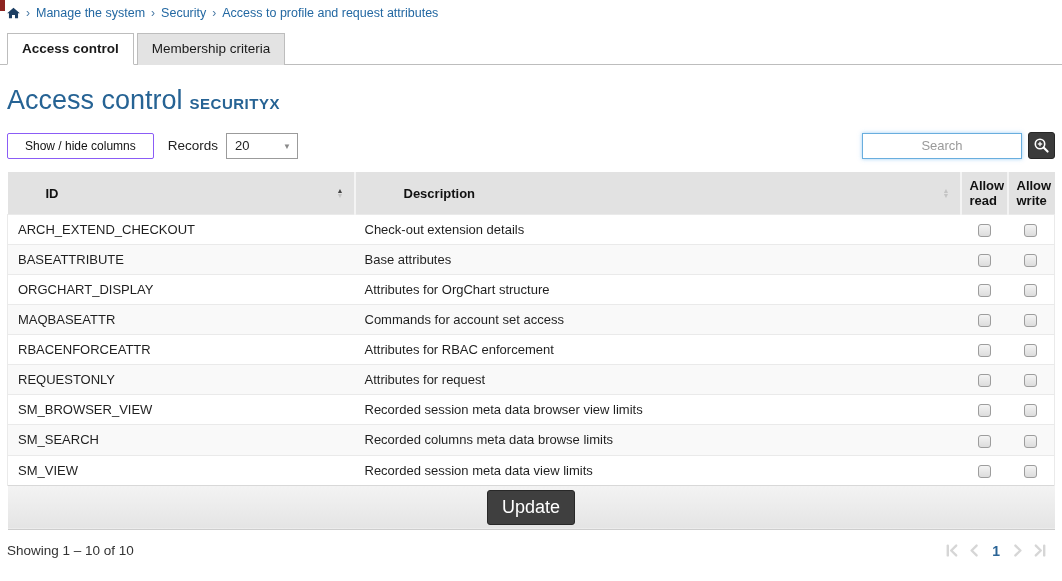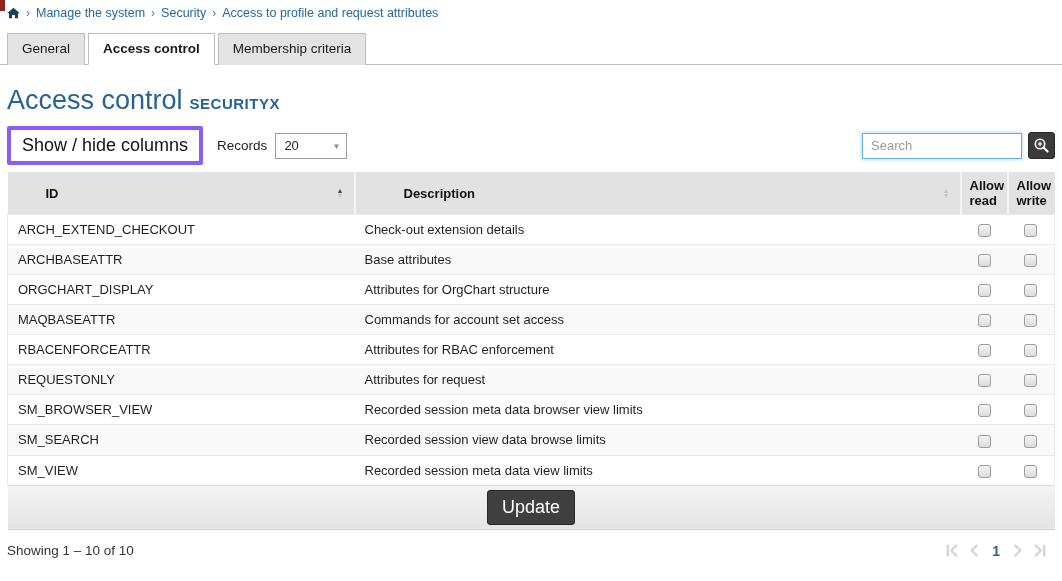--- a/index.html
+++ b/index.html
@@ -61,24 +61,24 @@
     margin-left: 7px;
   }
   
   .toolbar {
     display: flex; align-items: center; justify-content: space-between;
     margin-bottom: 13px; height: 27px;
   }
   .toolbar-left { display: flex; align-items: center; }
   .btn-light {
     background: #fff;
-    border: 4px solid #8b5cf6;
+    border: 1px solid #8b5cf6;
     border-radius: 2px;
-    padding: 5px 11px;
-    font-size: 18px;
+    padding: 5px 17px;
+    font-size: 12px;
     cursor: pointer;
     color: #111;
     font-family: inherit;
   }
   .records-label { font-size: 13.5px; margin: 0 8px 0 14px; }
   .select-box {
     position: relative;
     width: 72px; height: 26px;
     border: 1px solid #9b9b9b;
     background: #fff;
@@ -94,20 +94,21 @@
   .search-area { display: flex; align-items: center; }
   .search-input {
     width: 160px; height: 20px;
     border: 1px solid #69aede;
     box-shadow: 0 0 4px rgba(82,168,236,.55);
     outline: none;
     padding: 12px 8px;
     font-size: 13px;
     font-family: inherit;
     color: #333;
+    text-align: center;
   }
   .search-input::placeholder { color: #9a9a9a; }
   .btn-dark-sq {
     width: 27px; height: 27px;
     margin-left: 6px;
     background: #3b3b3b;
     border: 1px solid #262626;
     border-radius: 3px;
     display: flex; align-items: center; justify-content: center;
     cursor: pointer;
@@ -194,21 +195,20 @@
   </span>
   <span class="crumb-sep">›</span>
   <a>Manage the system</a>
   <span class="crumb-sep">›</span>
   <a>Security</a>
   <span class="crumb-sep">›</span>
   <a>Access to profile and request attributes</a>
 </div>
 
 <div class="tabbar">
-  <div class="tab">General</div>
   <div class="tab active">Access control</div>
   <div class="tab">Membership criteria</div>
 </div>
 
 <div class="content">
   <h1 class="page-title">
     <span>Access control</span><span class="page-subtitle">SECURITYX</span>
   </h1>
 
   <div class="toolbar">
@@ -259,21 +259,21 @@
       </tr>
     </thead>
     <tbody>
         <tr>
     <td>ARCH_EXTEND_CHECKOUT</td>
     <td>Check-out extension details</td>
     <td class="cb-cell"><input type="checkbox" class="cb" style=""></td>
     <td class="cb-cell"><input type="checkbox" class="cb" style=""></td>
   </tr>
         <tr>
-    <td>ARCHBASEATTR</td>
+    <td>BASEATTRIBUTE</td>
     <td>Base attributes</td>
     <td class="cb-cell"><input type="checkbox" class="cb" style=""></td>
     <td class="cb-cell"><input type="checkbox" class="cb" style=""></td>
   </tr>
         <tr>
     <td>ORGCHART_DISPLAY</td>
     <td>Attributes for OrgChart structure</td>
     <td class="cb-cell"><input type="checkbox" class="cb" style=""></td>
     <td class="cb-cell"><input type="checkbox" class="cb" style=""></td>
   </tr>
@@ -296,21 +296,21 @@
     <td class="cb-cell"><input type="checkbox" class="cb" style=""></td>
   </tr>
         <tr>
     <td>SM_BROWSER_VIEW</td>
     <td>Recorded session meta data browser view limits</td>
     <td class="cb-cell"><input type="checkbox" class="cb" style=""></td>
     <td class="cb-cell"><input type="checkbox" class="cb" style=""></td>
   </tr>
         <tr>
     <td>SM_SEARCH</td>
-    <td>Recorded session view data browse limits</td>
+    <td>Recorded columns meta data browse limits</td>
     <td class="cb-cell"><input type="checkbox" class="cb" style=""></td>
     <td class="cb-cell"><input type="checkbox" class="cb" style=""></td>
   </tr>
         <tr>
     <td>SM_VIEW</td>
     <td>Recorded session meta data view limits</td>
     <td class="cb-cell"><input type="checkbox" class="cb" style=""></td>
     <td class="cb-cell"><input type="checkbox" class="cb" style=""></td>
   </tr>
       </tbody>

